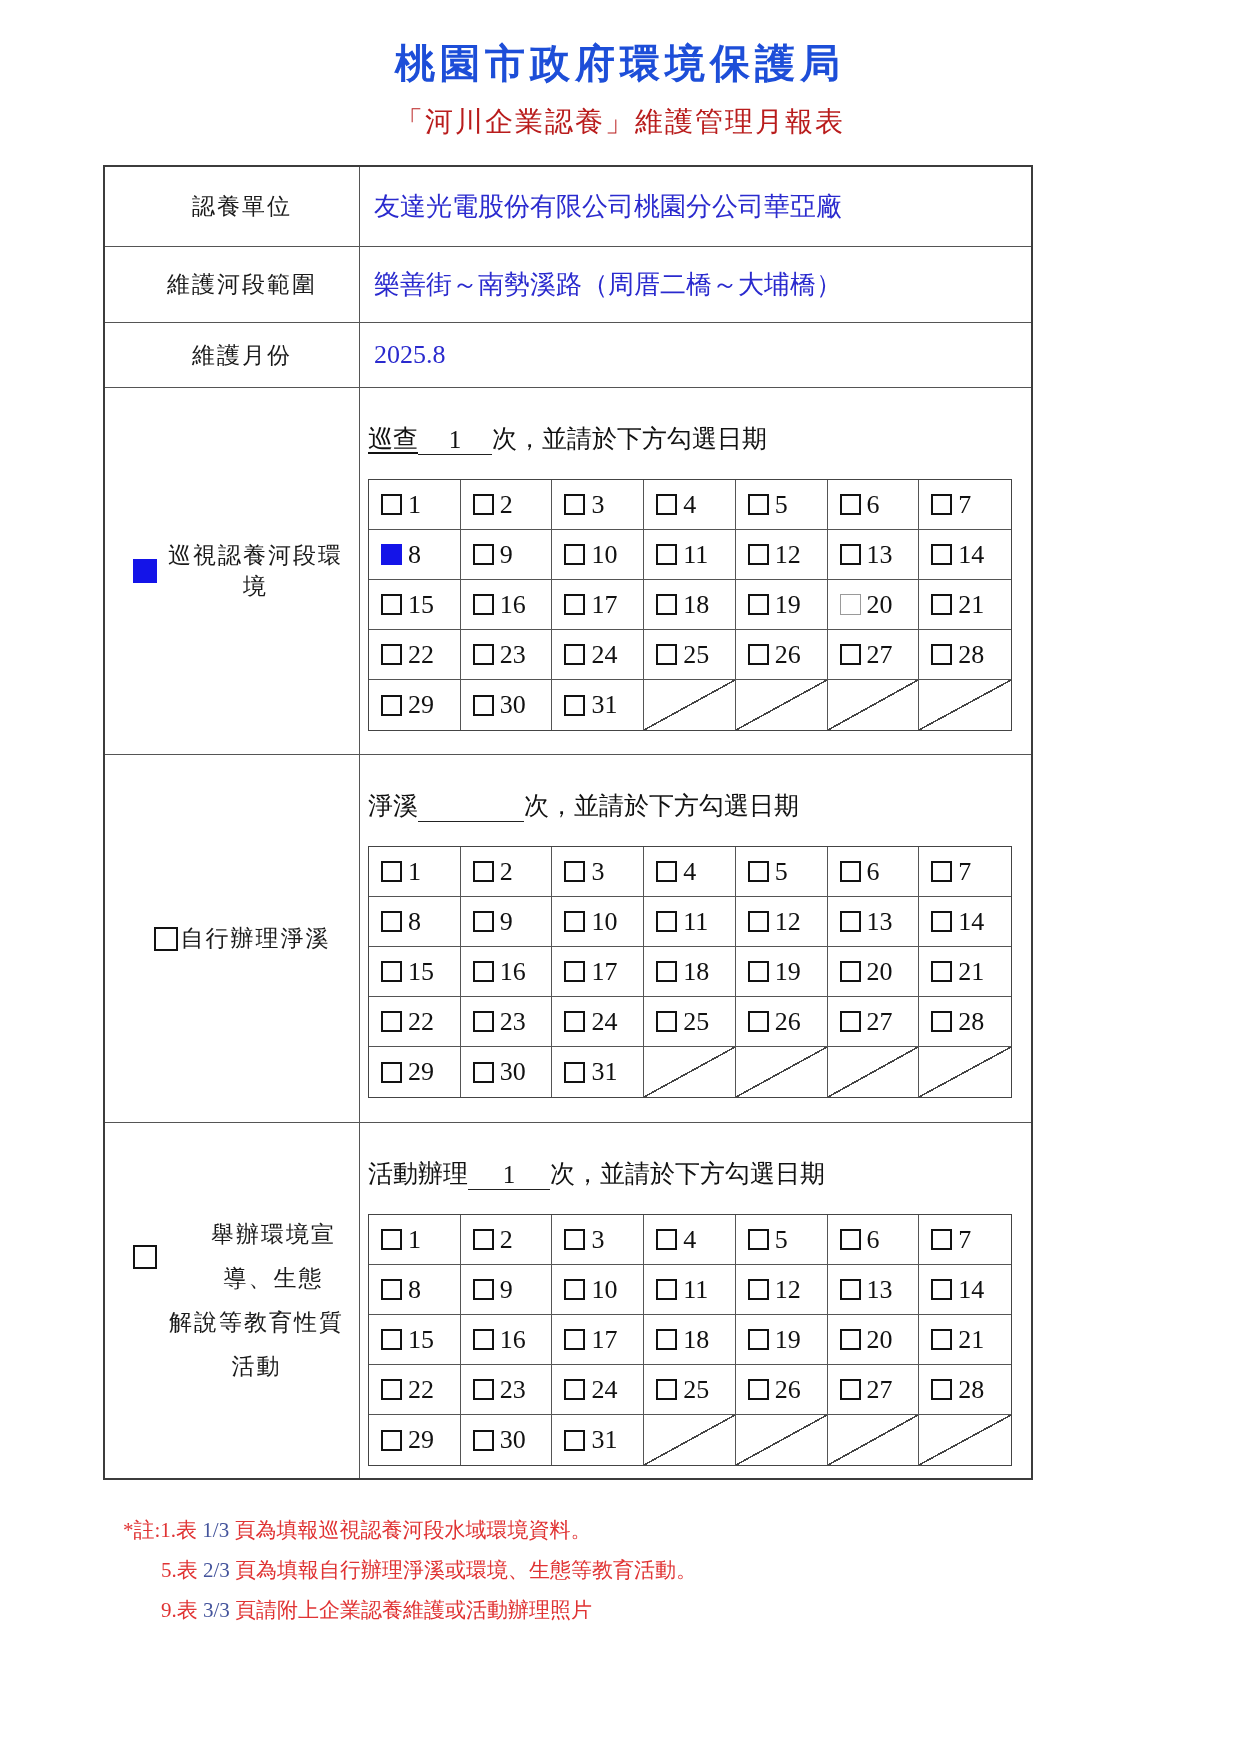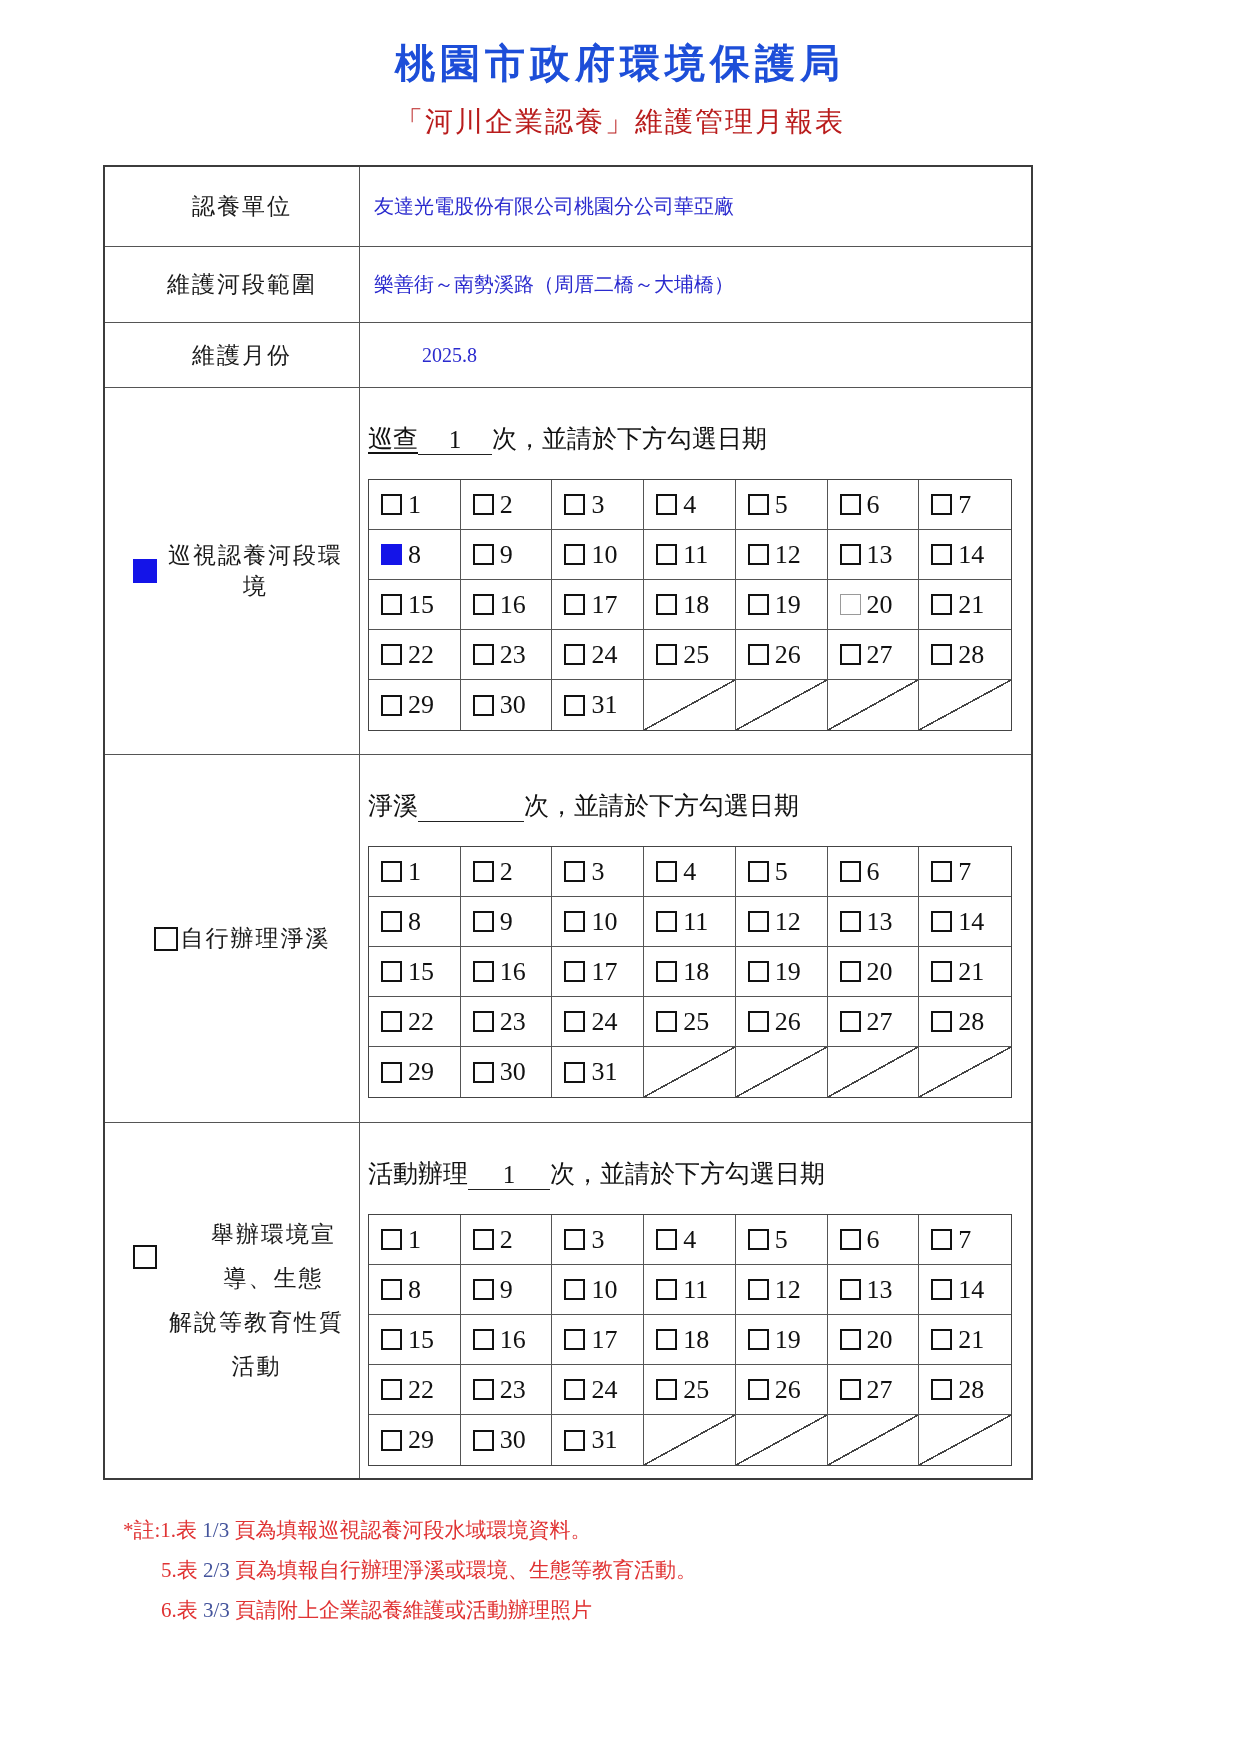--- a/index.html
+++ b/index.html
@@ -34,26 +34,26 @@
   .cell.label{
     width:255px;flex:0 0 255px;
     border-right:1.6px solid #555;
     display:flex;align-items:center;justify-content:center;
     font-size:23px;letter-spacing:2px;
     text-align:center;
   }
   .cell.value{
     flex:1;display:flex;align-items:center;
     padding-left:14px;
-    font-size:20px;
+    font-size:26px;
     color:var(--value-blue,#2a2ace);
   }
   .r1{height:79px;}
   .r2{height:75px;}
-  .r3{height:64px;gap:48px;}
+  .r3{height:64px;}
   .sec1{height:366px;}
   .sec2{height:367px;}
   .sec3{height:355px;}
 
   .label-inner{display:flex;align-items:center;justify-content:center;padding:0 8px;}
   .label-inner.two-line{flex-direction:column;align-items:flex-start;line-height:44px;}
   .label-inner .line{display:flex;align-items:center;gap:36px;}
   .label-inner .line.second{padding-left:29px;}
 
   .cbx{
@@ -587,17 +587,17 @@
   </div>
 
   <div class="notes">
     <div class="note-line">
       <span>*註:1.表 </span><span class="note-frac">1/3</span><span> 頁為填報巡視認養河段水域環境資料。</span>
     </div>
     <div class="note-line indent">
       <span>5.表 </span><span class="note-frac">2/3</span><span> 頁為填報自行辦理淨溪或環境、生態等教育活動。</span>
     </div>
     <div class="note-line indent">
-      <span>6.表 </span><span class="note-frac">3/3</span><span> 頁請附上企業認養維護或活動辦理照片</span>
+      <span>9.表 </span><span class="note-frac">3/3</span><span> 頁請附上企業認養維護或活動辦理照片</span>
     </div>
   </div>
 
 </div>
 
 </body></html>

